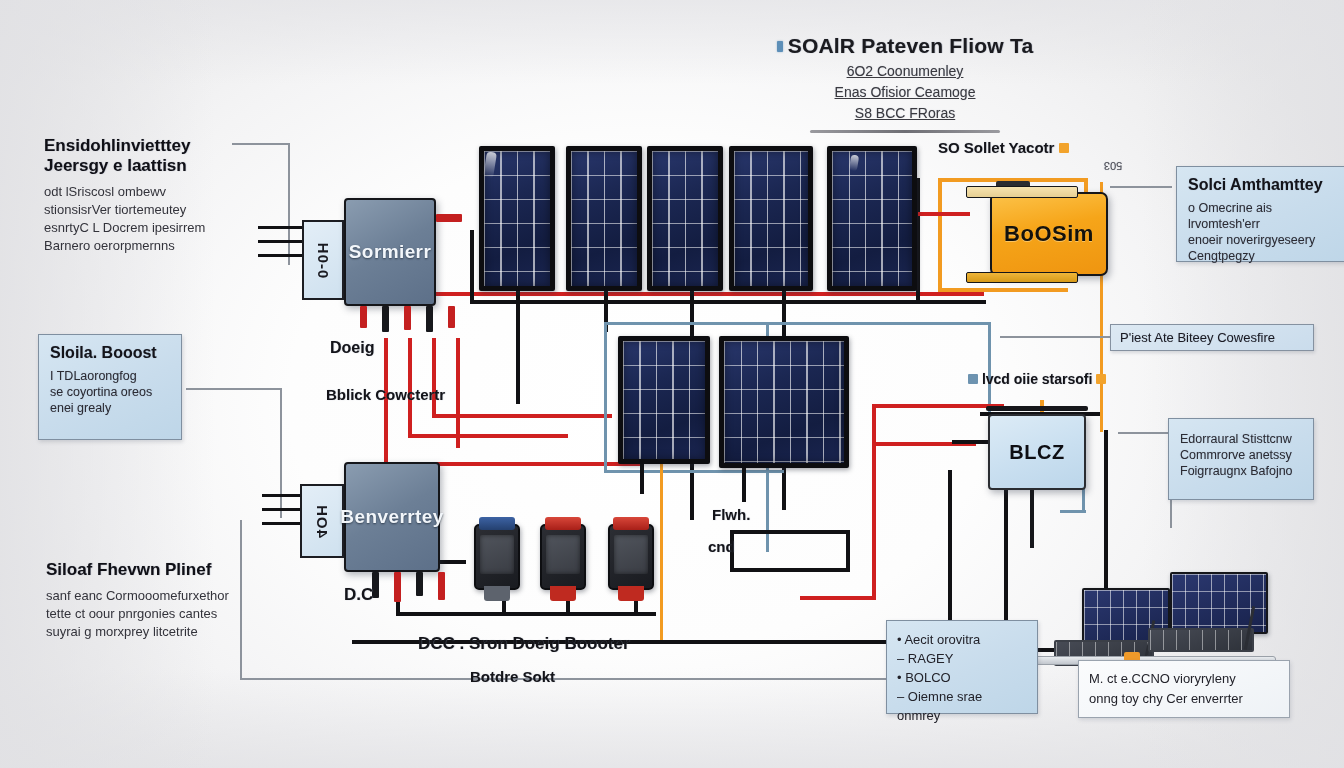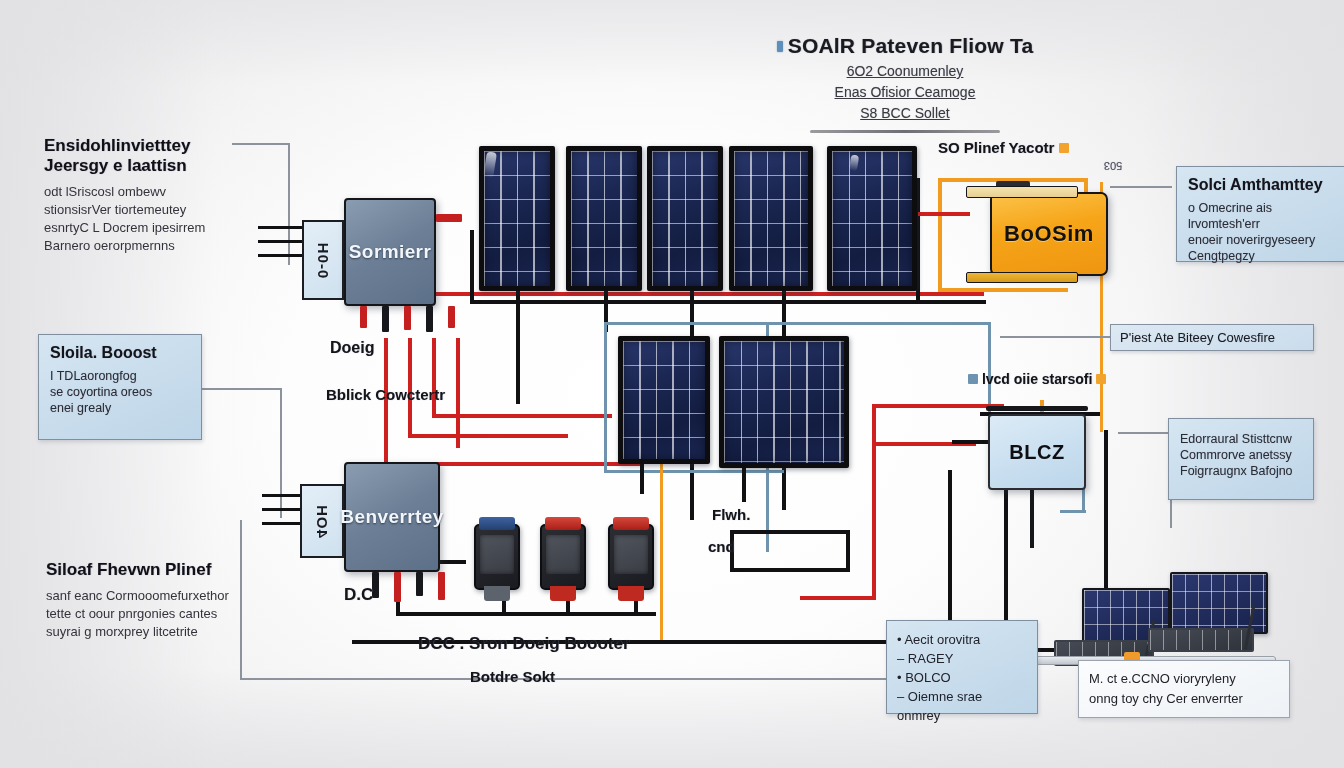--- a/index.html
+++ b/index.html
@@ -395,36 +395,36 @@
 
   <div class="abs" style="left:1028px;top:656px;width:246px;height:7px;background:linear-gradient(#e9ecef,#c2c7ce);border:1px solid #9aa0a8;border-radius:3px;"></div>
   <div class="abs" style="left:1124px;top:652px;width:16px;height:14px;background:#ef9a2a;border-radius:2px;"></div>
 
   <div class="abs" id="title-block">
     <div class="t-main">
       <span class="title-bullet"></span><span>SOAlR  Pateven  Fliow  Ta</span>
     </div>
     <div class="t-sub">6O2 Coonumenley</div>
     <div class="t-sub">Enas Ofisior Ceamoge</div>
-    <div class="t-sub">S8 BCC Sollet</div>
+    <div class="t-sub">S8 BCC FRoras</div>
     <div id="title-rule"></div>
   </div>
 
   <div class="abs plain-note" style="left:44px;top:136px;width:200px;">
     <div class="c-h">
       <div>Ensidohlinvietttey</div>
       <div>Jeersgy e laattisn</div>
     </div>
     <div class="c-l">odt lSriscosl ombewv</div>
     <div class="c-l">stionsisrVer tiortemeutey</div>
     <div class="c-l">esnrtyC L Docrem ipesirrem</div>
     <div class="c-l">Barnero oerorpmernns</div>
   </div>
 
-  <div class="abs callout" style="left:38px;top:334px;width:164px;height:106px;">
+  <div class="abs callout" style="left:38px;top:334px;width:144px;height:106px;">
     <div class="c-h">Sloila. Booost</div>
     <div class="c-l">I TDLaorongfog</div>
     <div class="c-l">se coyortina oreos</div>
     <div class="c-l">enei grealy</div>
   </div>
 
   <div class="abs plain-note" style="left:46px;top:560px;width:210px;">
     <div class="c-h">Siloaf Fhevwn Plinef</div>
     <div class="c-l">sanf eanc Cormooomefurxethor</div>
     <div class="c-l">tette ct oour pnrgonies cantes</div>
@@ -453,21 +453,21 @@
   </div>
 
   <div class="cap-card" style="left:1078px;top:660px;width:212px;height:58px;">
     <div class="c-l">M. ct  e.CCNO vioryryleny</div>
     <div class="c-l">onng toy chy Cer enverrter</div>
   </div>
 
   <div class="barlabel" style="left:1110px;top:324px;width:204px;">P'iest Ate Biteey Cowesfire</div>
 
   <div class="freetext ft-b" style="left:938px;top:139px;font-size:15px;">
-    <span>SO Plinef Yacotr</span>
+    <span>SO Sollet Yacotr</span>
     <span class="sq sq-o"></span>
   </div>
 
   <div class="freetext ft-b" style="left:968px;top:371px;font-size:14px;">
     <span class="sq sq-b"></span>
     <span>lvcd oiie starsofi</span>
     <span class="sq sq-o"></span>
   </div>
 
   <div class="freetext ft-b" style="left:330px;top:339px;font-size:16px;">Doeig</div>

